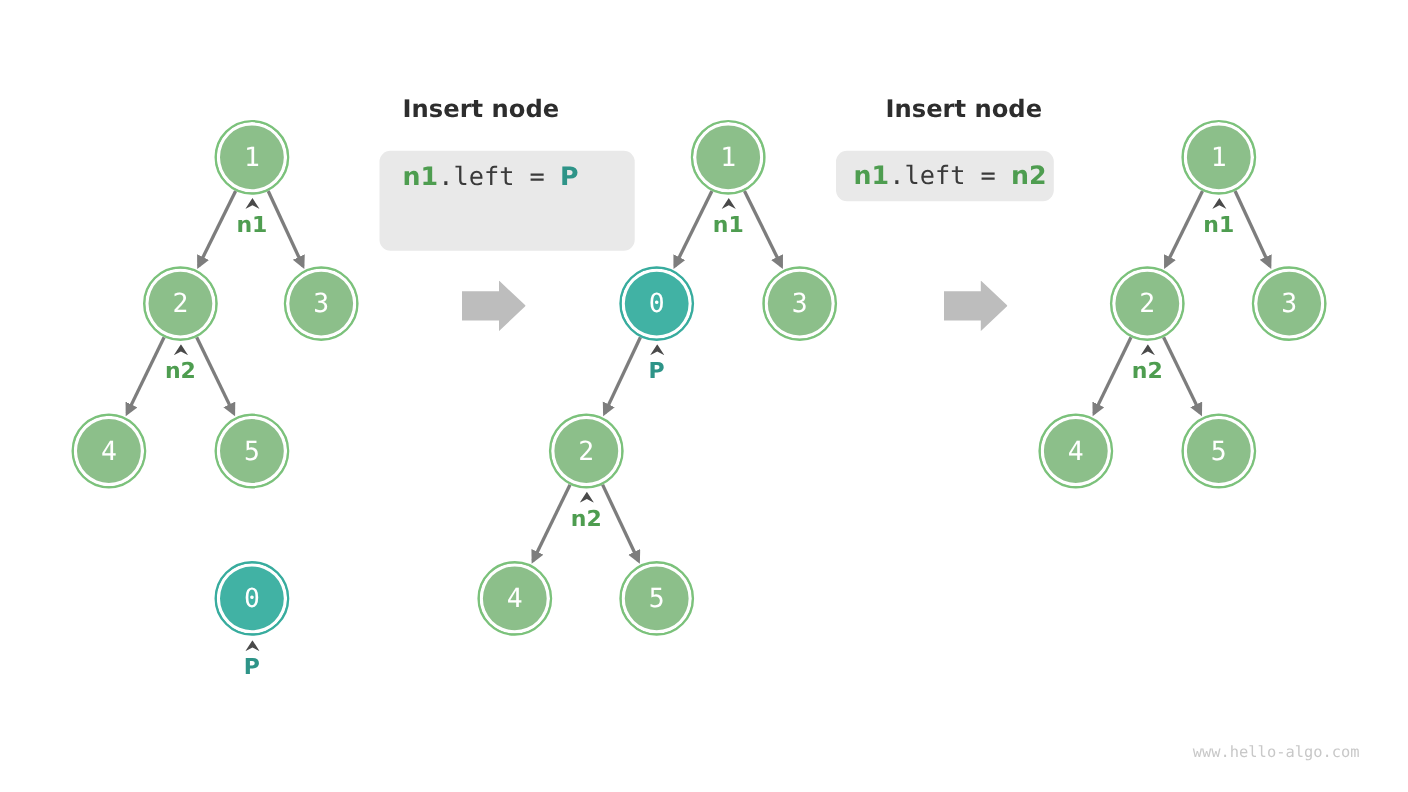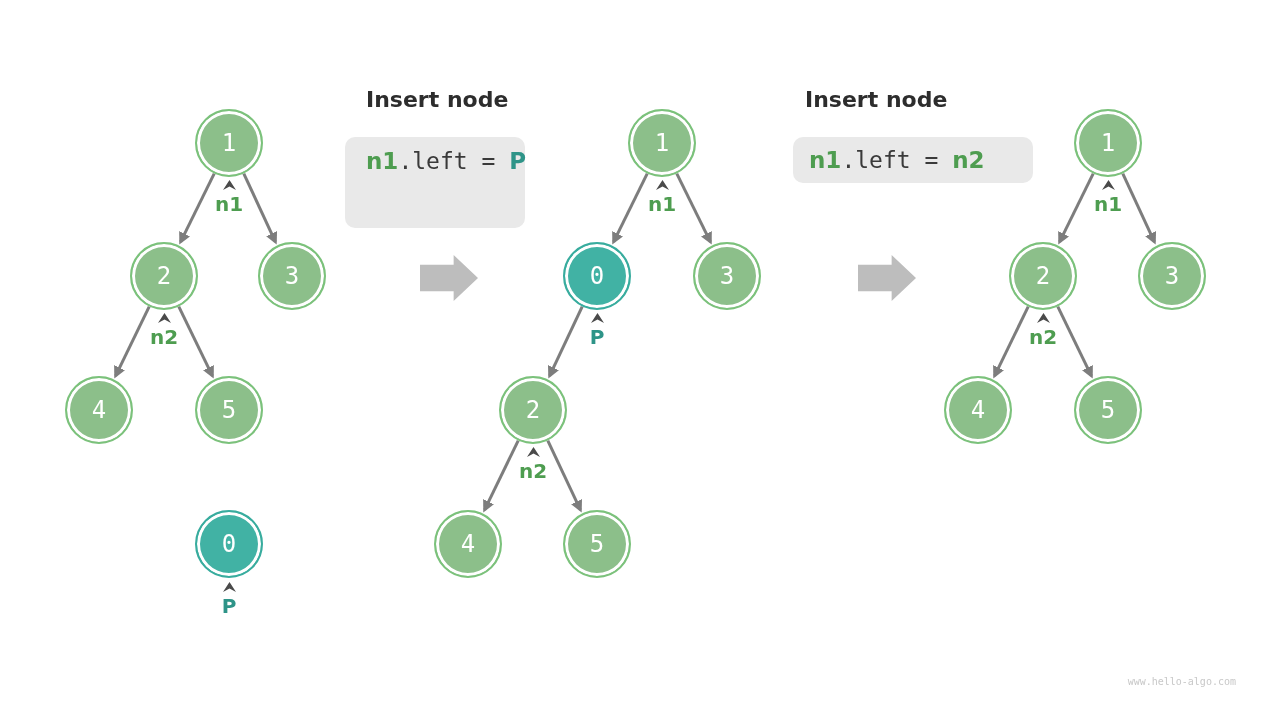--- a/index.html
+++ b/index.html
@@ -48,21 +48,21 @@
   .block-arrow{
     position:absolute;width:58px;height:46px;background:#bdbdbd;
     clip-path:polygon(0 21%,58% 21%,58% 0,100% 50%,58% 100%,58% 79%,0 79%);
   }
   
   .edges{position:absolute;left:0;top:0;pointer-events:none;}
   
   .watermark{
     position:absolute;right:44px;top:676px;
     font-family:"DejaVu Sans Mono","Liberation Mono",monospace;
-    font-size:10px;color:#c8c8c8;white-space:nowrap;
+    font-size:14px;color:#c8c8c8;white-space:nowrap;
   }
 </style>
 </head>
 <body>
 
 <div class="canvas">
 
   <svg class="edges" width="1280" height="720" viewBox="0 0 1280 720">
     <defs>
       <marker id="ah" markerUnits="userSpaceOnUse" markerWidth="13" markerHeight="13" refX="9" refY="6" orient="auto">
@@ -85,25 +85,25 @@
       <line x1="1093.2" y1="173.6" x2="1059.6" y2="241.8" marker-end="url(#ah)"></line>
       <line x1="1122.8" y1="173.6" x2="1154.4" y2="241.8" marker-end="url(#ah)"></line>
       <line x1="1028.2" y1="306.6" x2="994.6" y2="375.8" marker-end="url(#ah)"></line>
       <line x1="1057.8" y1="306.6" x2="1091.4" y2="375.8" marker-end="url(#ah)"></line>
     </g>
   </svg>
 
   <div class="sec-title" style="left:366px;top:87px">Insert node</div>
   <div class="sec-title" style="left:805px;top:87px">Insert node</div>
 
-  <div class="code-box" style="left:345px;top:137px;width:180px;height:86px;padding-top:5px">
+  <div class="code-box" style="left:345px;top:137px;width:232px;height:86px;padding-top:5px">
     <div class="code-line"><span class="tok id-green">n1</span><span class="tok plain">.left = </span><span class="tok id-teal">P</span></div>
   </div>
 
-  <div class="code-box" style="left:793px;top:137px;width:240px;height:46px">
+  <div class="code-box" style="left:760px;top:137px;width:198px;height:46px">
     <div class="code-line" style="line-height:46px;padding-left:16px"><span class="tok id-green">n1</span><span class="tok plain">.left = </span><span class="tok id-green">n2</span></div>
   </div>
 
   <div class="block-arrow" style="left:420px;top:255px"></div>
   <div class="block-arrow" style="left:858px;top:255px"></div>
 
   <div class="node" style="left:195px;top:109px"><span>1</span></div>
   <div class="node" style="left:130px;top:242px"><span>2</span></div>
   <div class="node" style="left:258px;top:242px"><span>3</span></div>
   <div class="node" style="left:65px;top:376px"><span>4</span></div>

